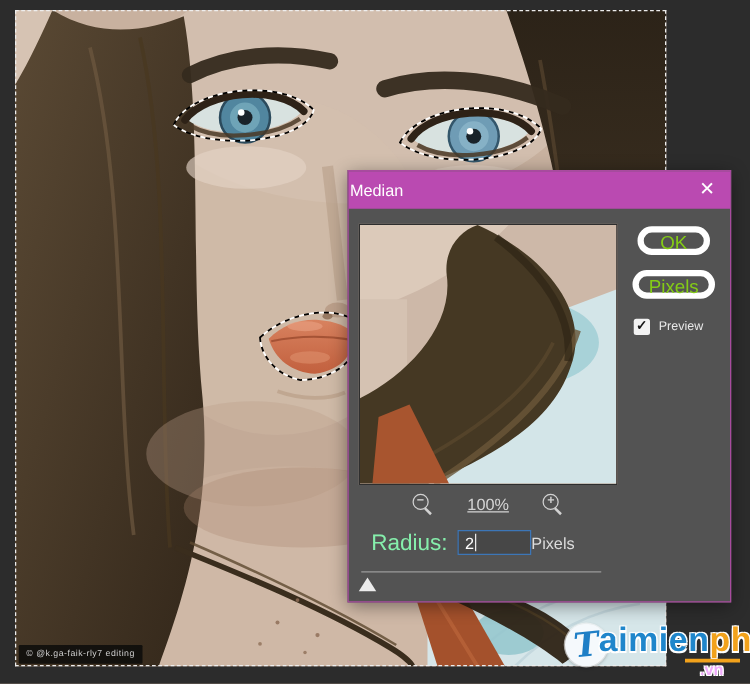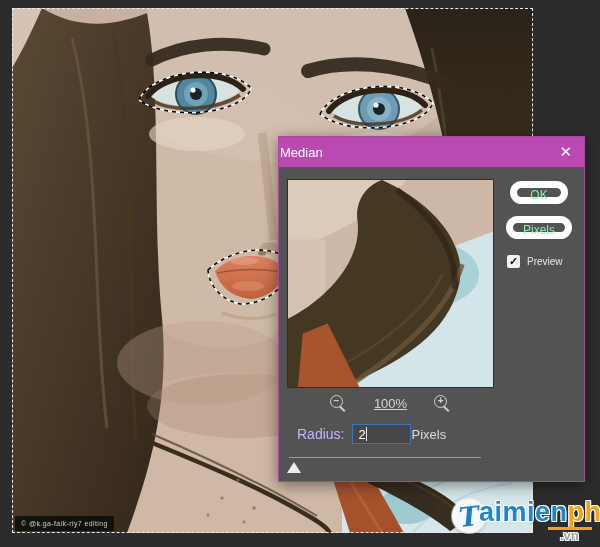--- a/index.html
+++ b/index.html
@@ -40,21 +40,21 @@
   }
   .logo-text {
     position:absolute; left:31px; top:2px; font-size:27px; font-weight:bold;
     letter-spacing:.5px; line-height:32px; white-space:nowrap;
     text-shadow:-1px -1px 0 #fff,1px -1px 0 #fff,-1px 1px 0 #fff,1px 1px 0 #fff;
   }
   .logo-blue { color:#1f86cb;text-align:right; }
   .logo-orange { color:#f2a21c; }
   .logo-underline { position:absolute; left:100px; top:33px; width:44px; height:3px; background:#f2a21c; }
   .logo-vn {
-    position:absolute; left:112px; top:34px; font-size:13px; font-weight:bold; color:#a3a3a3;
+    position:absolute; left:112px; top:34px; font-size:13px; font-weight:bold; color:#f0abfc;
     text-shadow:-1px -1px 0 #fff,1px -1px 0 #fff,-1px 1px 0 #fff,1px 1px 0 #fff;
     text-align:right;
   }
 
   
   .dialog {
     position:absolute; left:278px; top:136px; width:307px; height:346px;
     background:#535353; border:1px solid #a84b9e; box-sizing:border-box;
     box-shadow:0 3px 14px rgba(0,0,0,.45); z-index:10;
   }
@@ -82,42 +82,42 @@
   .lens {
     position:absolute; left:0; top:0; width:11px; height:11px; border:1.5px solid #d2d2d2;
     border-radius:50%; display:flex; align-items:center; justify-content:center;
     font-size:10px; font-weight:bold; color:#d2d2d2; line-height:1;
   }
   .handle { position:absolute; width:7px; height:1.5px; background:#d2d2d2; transform:rotate(45deg); left:9px; top:13px; }
 
   .radius-row {
     position:absolute; left:18px; top:256px; height:22px; display:flex; align-items:center;
   }
-  .radius-row label { color:#c4b5fd; font-size:14px; }
+  .radius-row label { color:#86efac; font-size:18px; }
   .input-wrap { position:relative; margin-left:8px; }
   .radius-input {
     width:52px; height:18px; background:#474747; border:1px solid #3c76b7;
     color:#ffffff; font-size:13px; padding:0 0 0 5px; outline:none; box-sizing:content-box;
     font-family:"Liberation Sans", sans-serif;
   }
   .caret { position:absolute; left:14px; top:3px; width:1px; height:14px; background:#e8e8e8; }
   .units { color:#dcdcdc; font-size:13px; }
 
   .slider-zone { position:absolute; left:8px; top:288px; width:198px; height:24px; }
   .track { position:absolute; left:2px; top:2px; width:192px; height:1px; background:#9b9b9b; }
   .thumb {
     position:absolute; left:0; top:7px; width:0; height:0; cursor:pointer;
     border-left:7px solid transparent; border-right:7px solid transparent;
     border-bottom:11px solid #ececec;
   }
 
   .right-col { position:absolute; left:224px; top:0; width:78px; }
   .btn {
-    background:transparent; color:#86efac; font-size:12px;
-    border:7px solid #ffffff; border-radius:12px; cursor:pointer;
+    background:transparent; color:#84cc16; font-size:15px;
+    border:5px solid #ffffff; border-radius:12px; cursor:pointer;
     font-family:"Liberation Sans", sans-serif; padding:0;
   }
   .btn-ok { position:absolute; left:7px; top:14px; width:58px; height:23px; }
   .btn-cancel { position:absolute; left:3px; top:49px; width:66px; height:23px; }
   .chk { position:absolute; left:4px; top:88px; display:flex; align-items:center; gap:7px; cursor:pointer; }
   .chk-box {
     width:13px; height:13px; background:#f2f2f2; border-radius:2px;
     display:flex; align-items:center; justify-content:center;
   }
   .chk-box .tick { color:#161616; font-size:11px; font-weight:bold; line-height:13px; }

